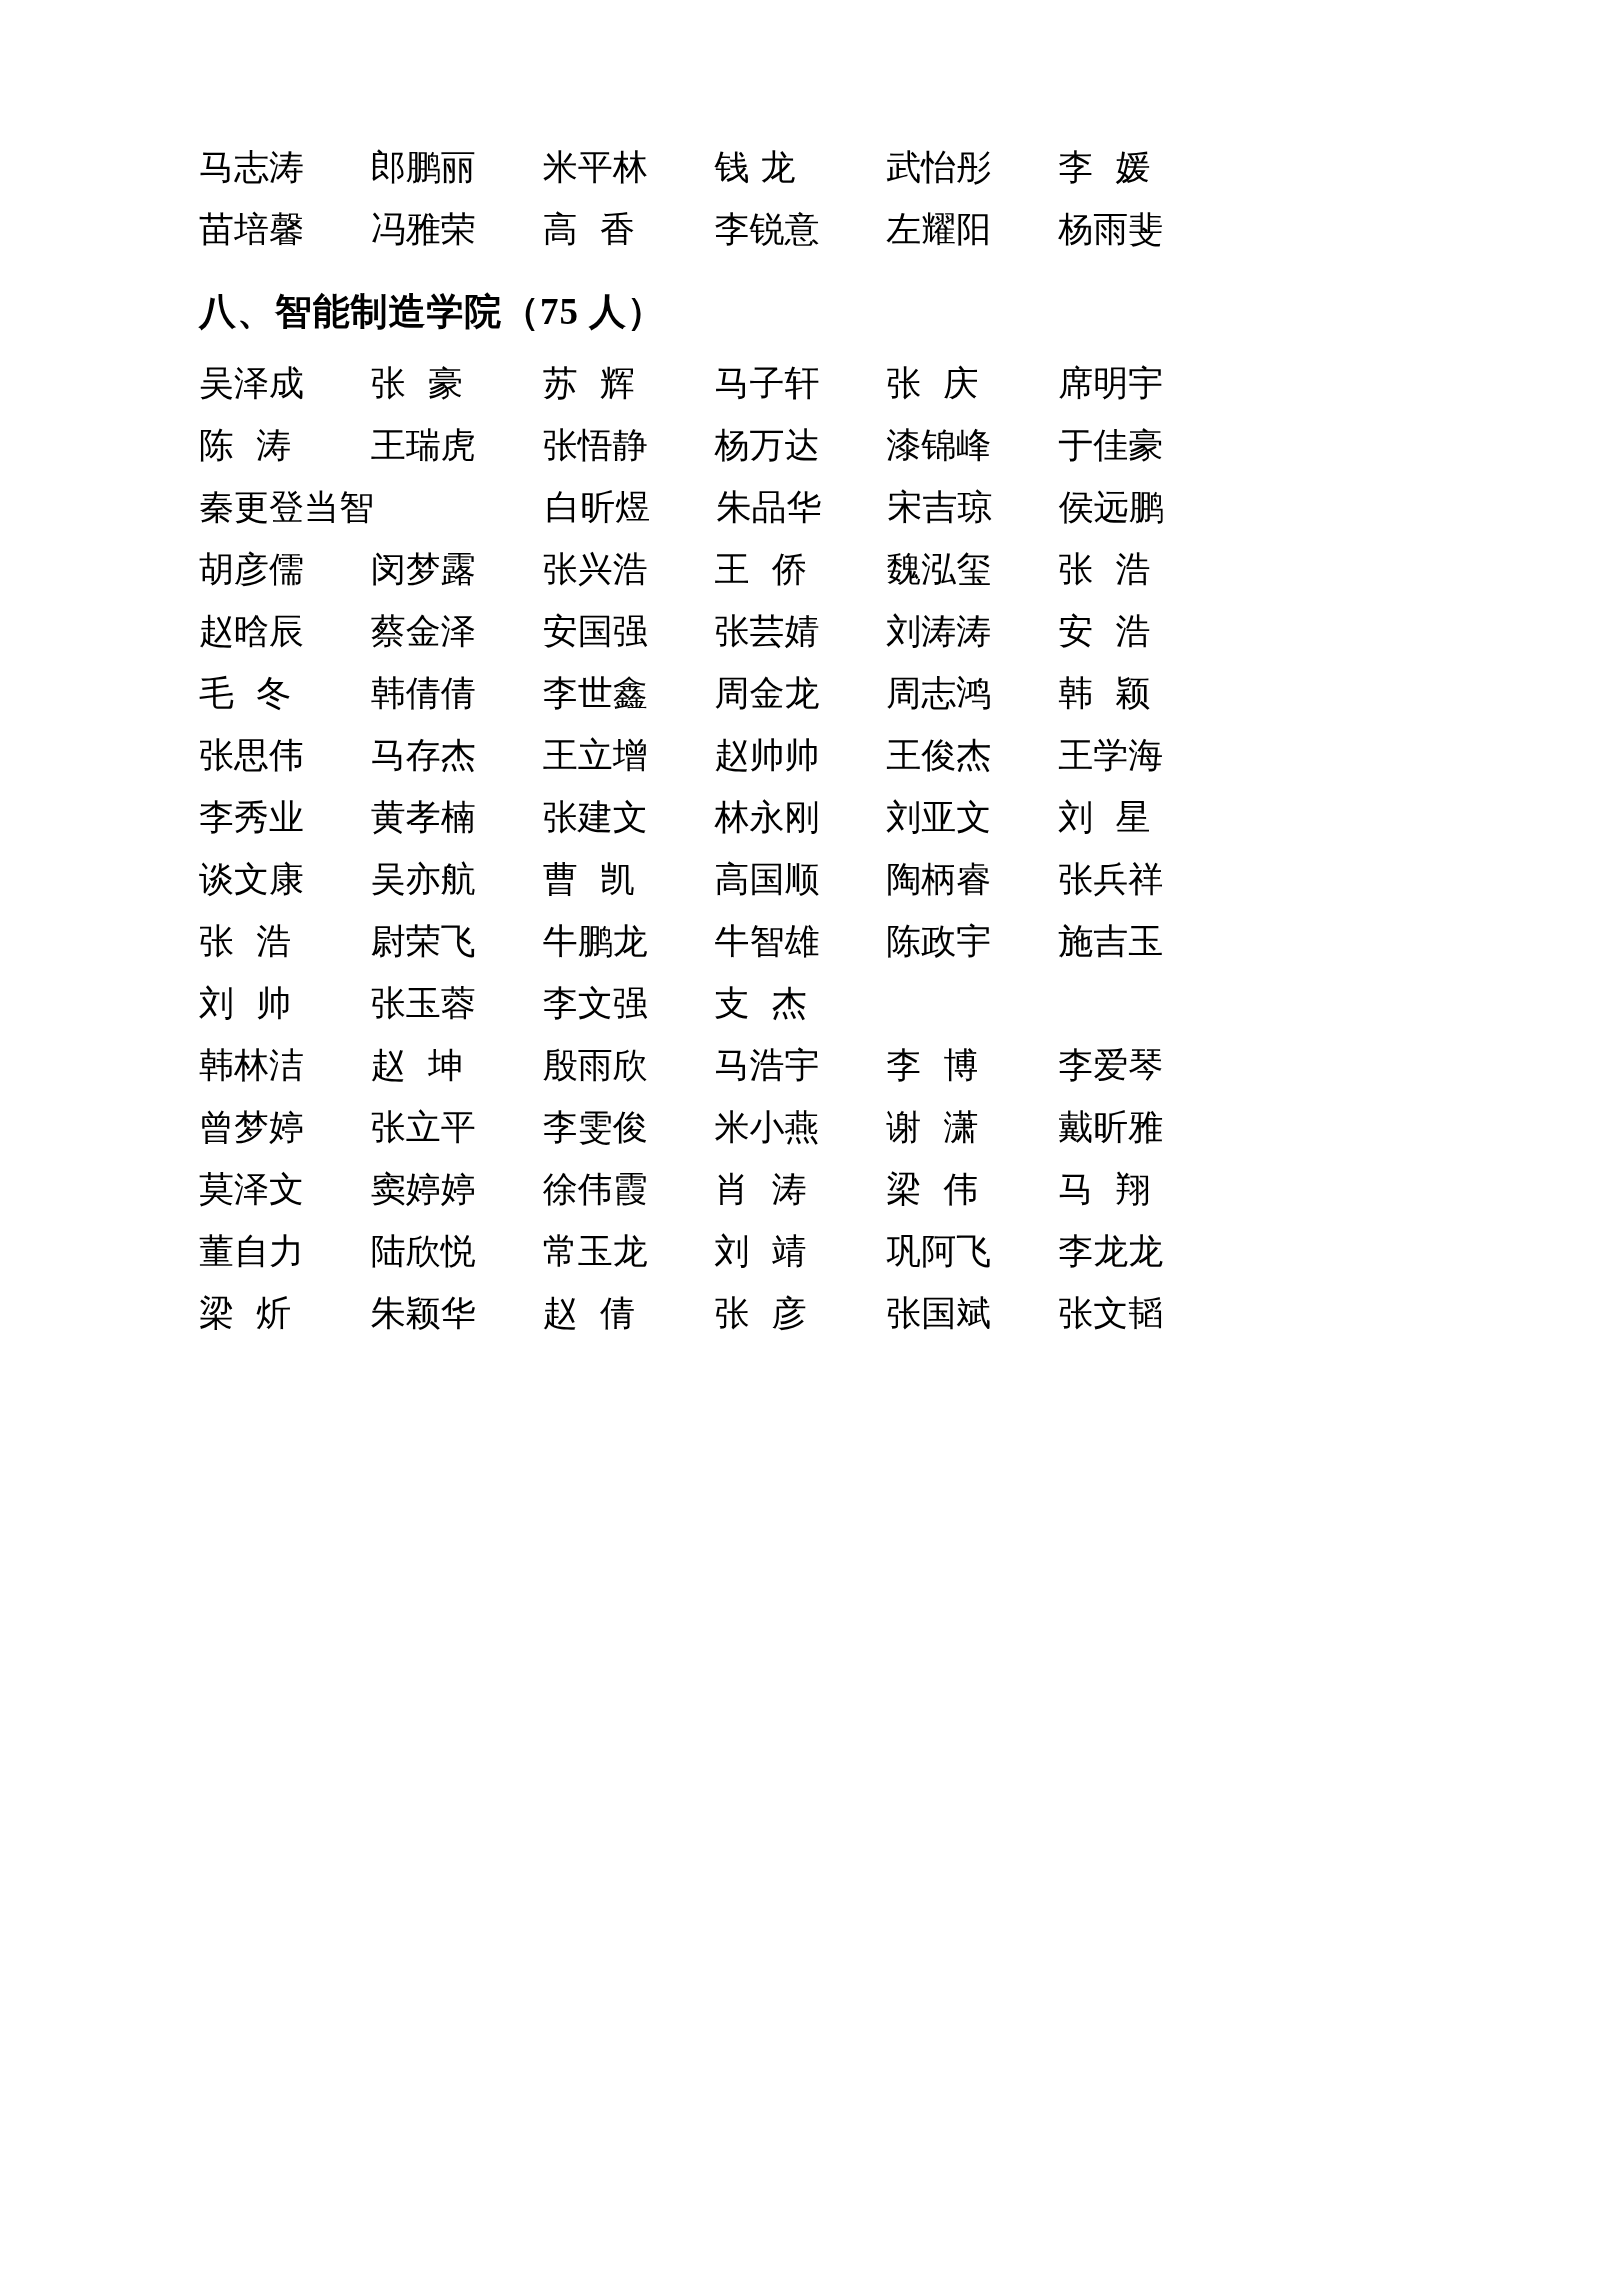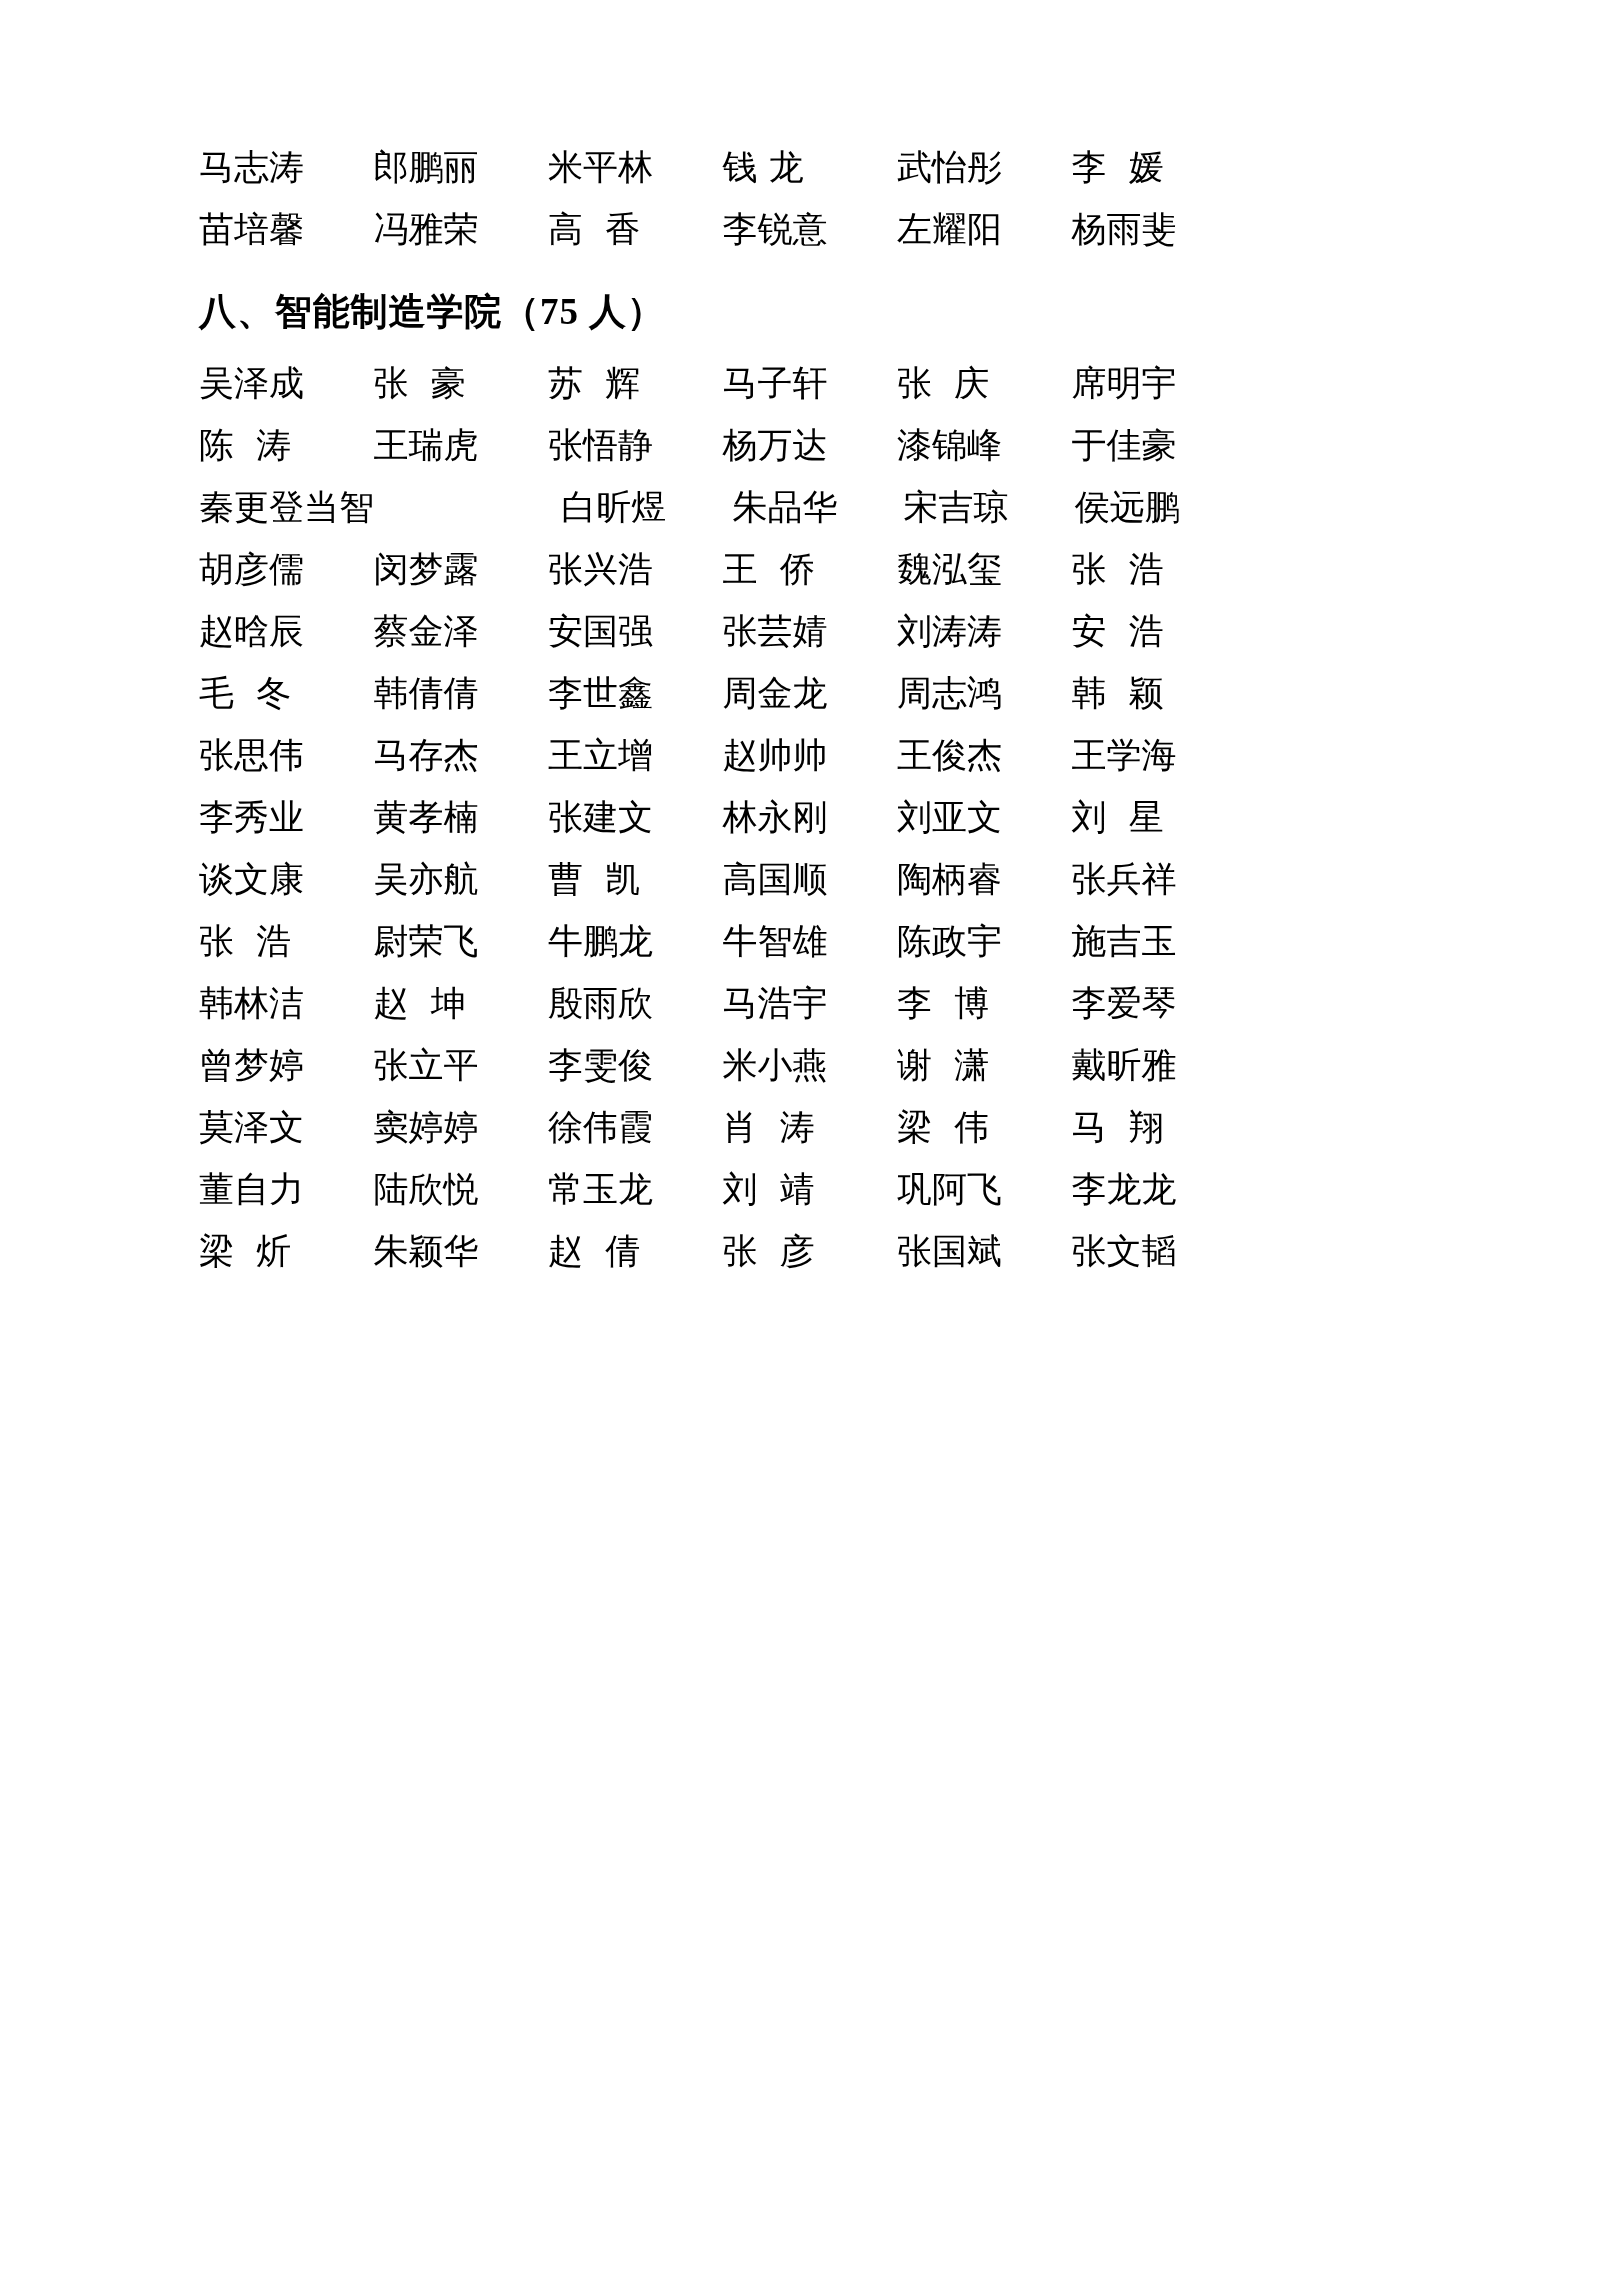--- a/index.html
+++ b/index.html
@@ -23,21 +23,21 @@
   }
   .doc-body {
     width: 1031px;
     margin: 0 auto 0 41px;
   }
 
   
   .name-row {
     display: grid;
     grid-template-columns: repeat(6, 1fr);
-    column-gap: 16px;
+    column-gap: 0px;
     margin: 0 0 0 0;
     height: 62px;
     align-items: center;
   }
   .name-cell {
     font-size: 35px;
     line-height: 62px;
     letter-spacing: 0px;
     text-align: left;
     white-space: pre;
@@ -153,20 +153,28 @@
           <div class="name-cell">张兵祥</div>
         </div>
         <div class="name-row">
           <div class="name-cell">张  浩</div>
           <div class="name-cell">尉荣飞</div>
           <div class="name-cell">牛鹏龙</div>
           <div class="name-cell">牛智雄</div>
           <div class="name-cell">陈政宇</div>
           <div class="name-cell">施吉玉</div>
         </div>
+        <div class="name-row">
+          <div class="name-cell">刘  帅</div>
+          <div class="name-cell">张玉蓉</div>
+          <div class="name-cell">李文强</div>
+          <div class="name-cell">支  杰</div>
+          <div class="name-cell"></div>
+          <div class="name-cell"></div>
+        </div>
       </div>
       <div class="block">
         <div class="name-row">
           <div class="name-cell">韩林洁</div>
           <div class="name-cell">赵  坤</div>
           <div class="name-cell">殷雨欣</div>
           <div class="name-cell">马浩宇</div>
           <div class="name-cell">李  博</div>
           <div class="name-cell">李爱琴</div>
         </div>

